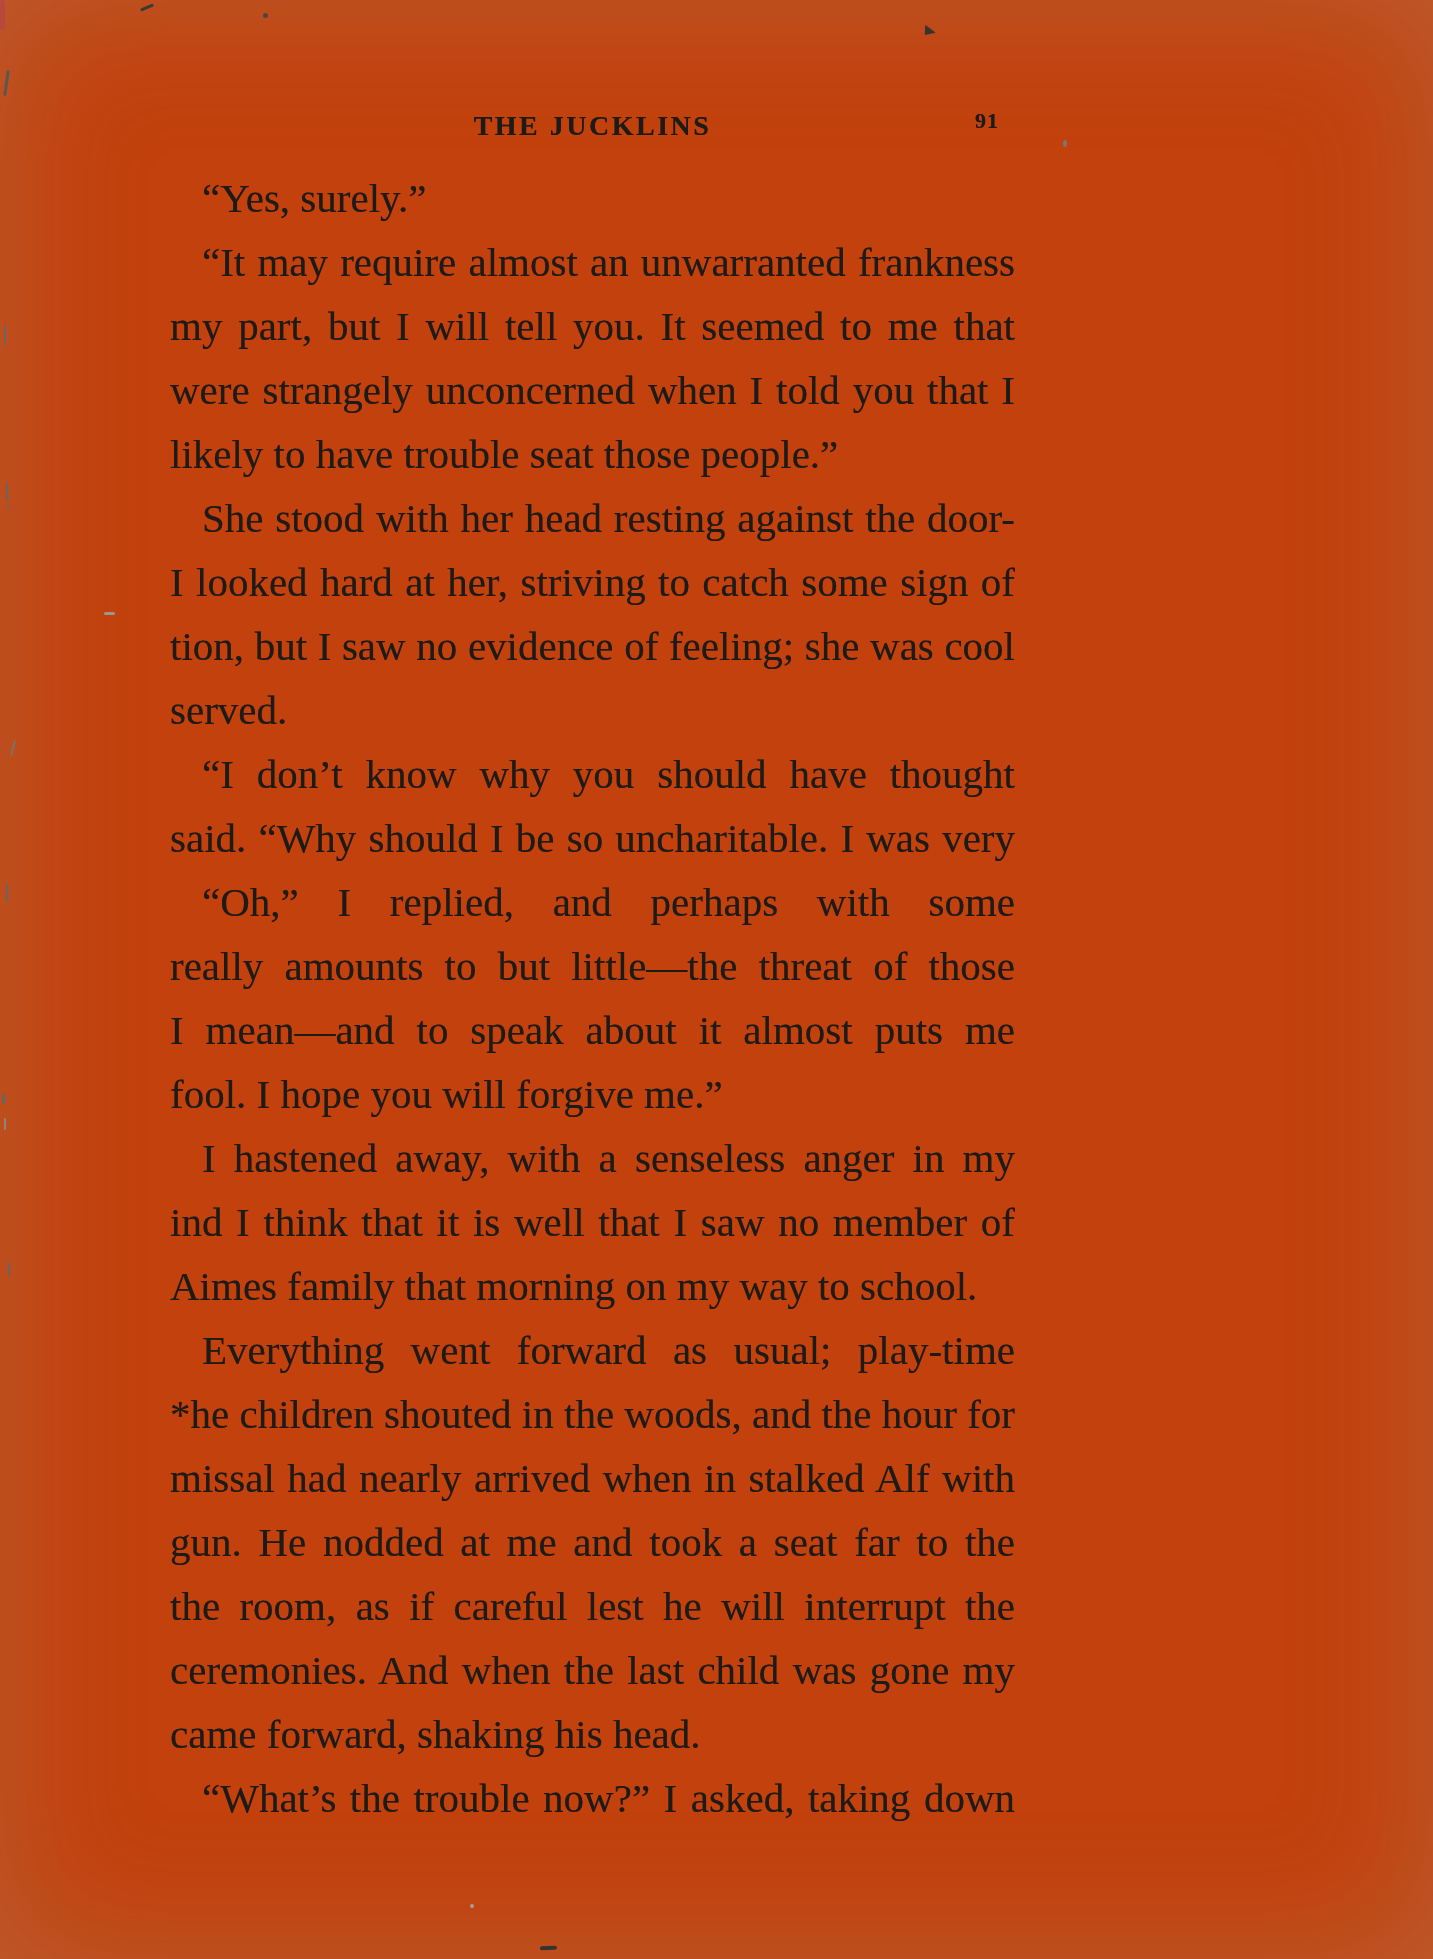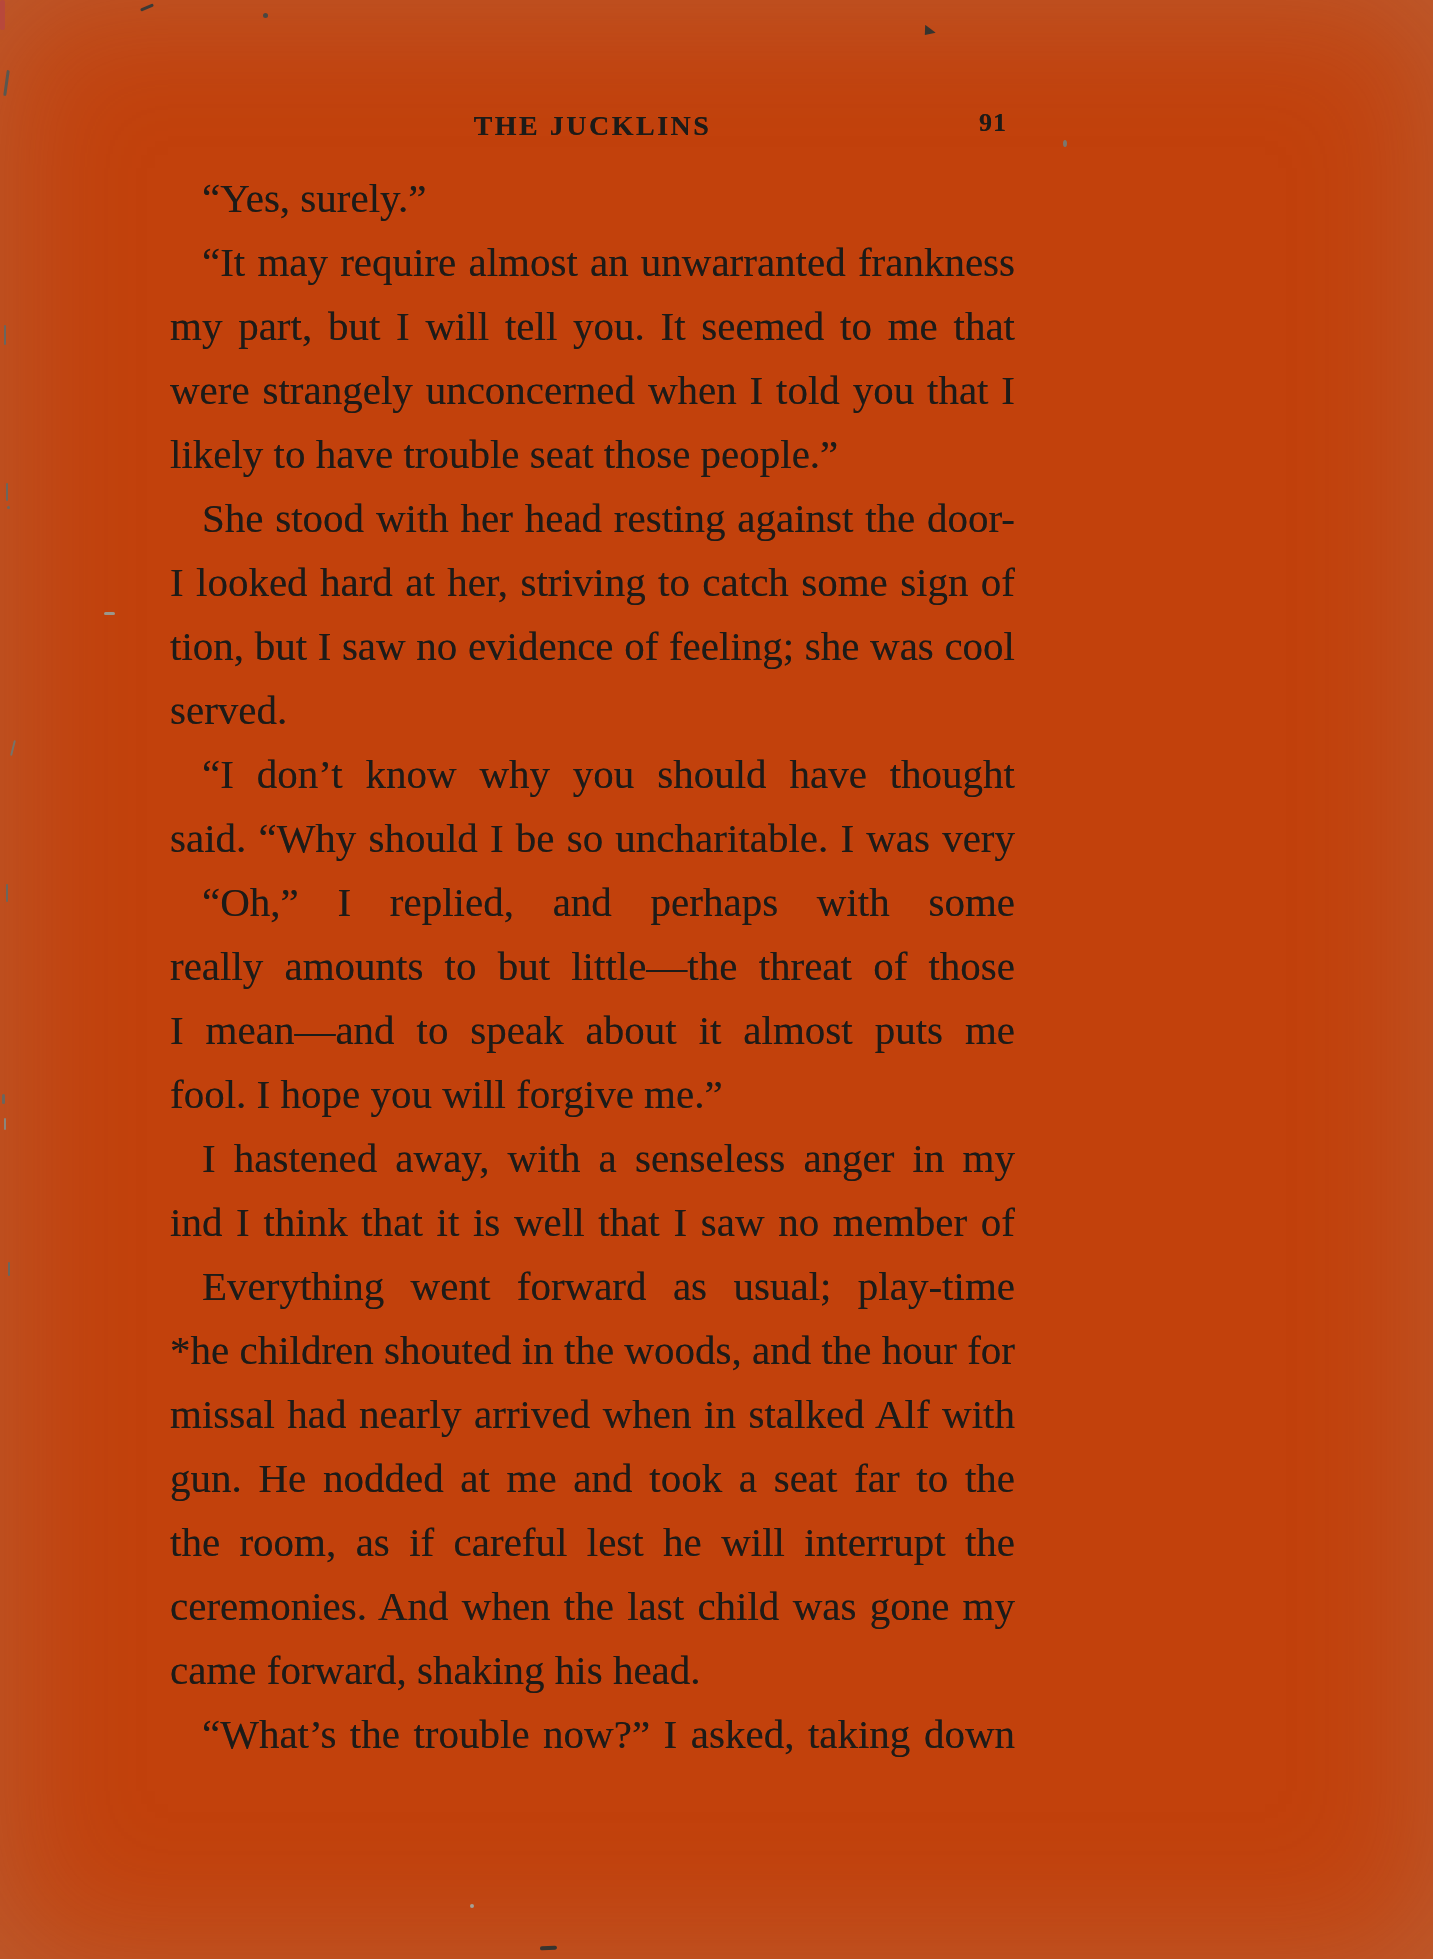--- a/index.html
+++ b/index.html
@@ -26,24 +26,24 @@
     position: absolute;
     left: 0; right: 0;
     text-align: center;
     font-weight: bold;
     font-size: 28px;
     letter-spacing: 2.5px;
     text-shadow: 0 0 0.6px rgba(20,18,16,0.6);
   }
   .page-number {
     position: absolute;
-    right: 8px;
+    right: 16px;
     top: -2px;
     font-weight: bold;
-    font-size: 26px;
+    font-size: 22px;
     letter-spacing: 1px;
     text-shadow: 0 0 0.6px rgba(20,18,16,0.6);
   }
   
   .text-block {
     position: absolute;
     top: 166px;
     left: 170px;
     width: 845px;
     font-size: 41px;
@@ -111,20 +111,21 @@
     <div class="paragraph">
       <div class="line first">“Oh,” I replied, and perhaps with some bitterness, “it</div>
       <div class="line">really amounts to but little—the threat of those ruffians,</div>
       <div class="line">I mean—and to speak about it almost puts me down as a</div>
       <div class="line last">fool.  I hope you will forgive me.”</div>
     </div>
 
     <div class="paragraph">
       <div class="line first">I hastened away, with a senseless anger in my heart,</div>
       <div class="line">ind I think that it is well that I saw no member of the</div>
+      <div class="line last">Aimes family that morning on my way to school.</div>
     </div>
 
     <div class="paragraph">
       <div class="line first">Everything went forward as usual; play-time came, and</div>
       <div class="line">*he children shouted in the woods, and the hour for dis-</div>
       <div class="line">missal had nearly arrived when in stalked Alf with a shot-</div>
       <div class="line">gun.  He nodded at me and took a seat far to the rear of</div>
       <div class="line">the room, as if careful lest he will interrupt the closing</div>
       <div class="line">ceremonies.  And when the last child was gone my friend</div>
       <div class="line last">came forward, shaking his head.</div>

